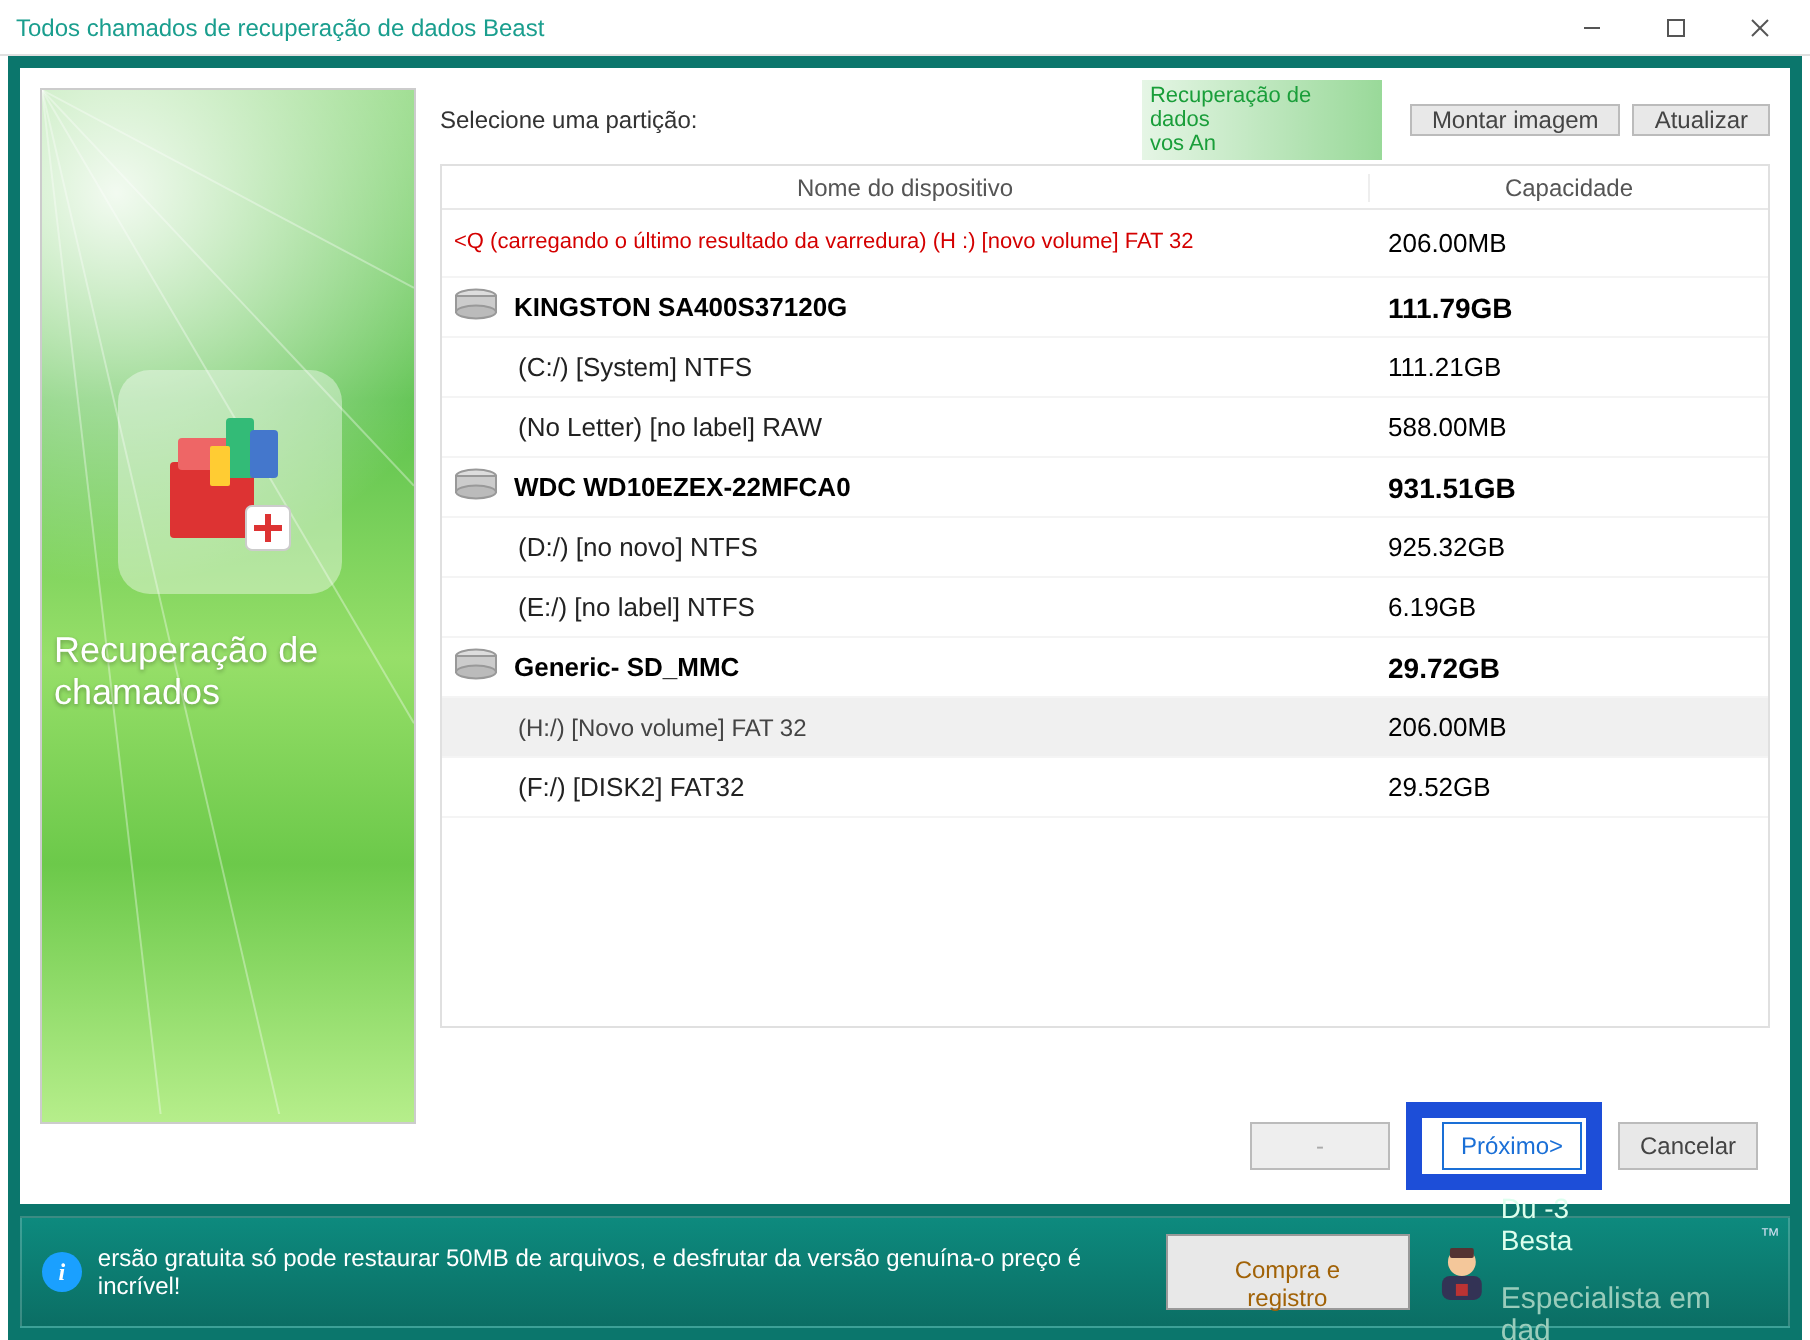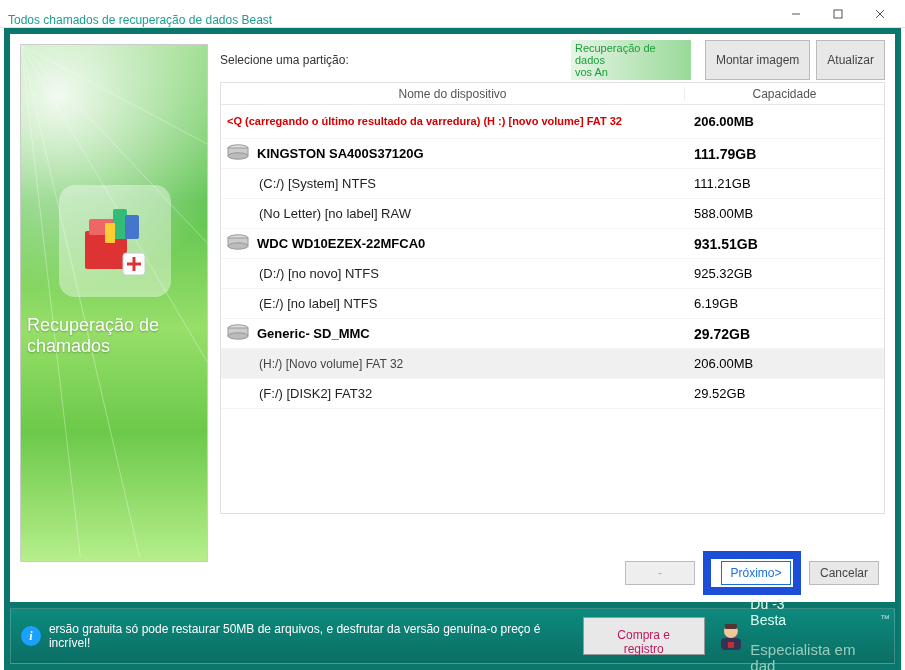--- a/index.html
+++ b/index.html
@@ -1,19 +1,19 @@
 <!DOCTYPE html>
 <html><head>
 <meta charset="utf-8">
 <style>
   * { box-sizing: border-box; margin: 0; padding: 0; }
   body { font-family: "Segoe UI", Tahoma, Arial, sans-serif; font-size: 12px; background: #fff; width: 905px; height: 670px; overflow: hidden; position: relative; }
 
   
-  .titlebar { height: 28px; display: flex; align-items: flex-end; padding: 0 4px; border-bottom: 1px solid #e0e0e0; background: #fff; }
+  .titlebar { height: 28px; display: flex; align-items: center; padding: 0 4px; border-bottom: 1px solid #e0e0e0; background: #fff; }
   .titlebar .title { color: #1a9e8e; font-size: 12px; padding-left: 4px; }
   .titlebar .controls { margin-left: auto; display: flex; }
   .titlebar .controls .ctl { width: 42px; height: 26px; display: flex; align-items: center; justify-content: center; color: #666; cursor: pointer; }
 
   
   .frame { position: absolute; top: 28px; left: 4px; right: 4px; bottom: 0; background: #0b766c; padding: 6px 6px 0 6px; }
   .panel { background: #fff; width: 100%; height: 568px; position: relative; display: flex; padding: 10px; }
 
   
   .leftcard { width: 188px; height: 518px; margin-right: 12px; position: relative; overflow: hidden; border: 1px solid #ccc; }
@@ -24,50 +24,50 @@
   .leftcard .rays { position: absolute; inset: 0; }
   .leftcard .iconbox { position: absolute; top: 140px; left: 38px; width: 112px; height: 112px; background: rgba(255,255,255,0.4); border-radius: 16px; display: flex; align-items: center; justify-content: center; }
   .leftcard .caption { position: absolute; top: 270px; left: 6px; right: 6px; color: #fff; font-size: 18px; line-height: 1.15; text-shadow: 0 1px 2px rgba(0,0,0,0.3); }
 
   
   .right { flex: 1; position: relative; }
   .toprow { display: flex; align-items: center; height: 32px; }
   .toprow .label { color: #333; font-size: 12px; }
   .toprow .spacer { flex: 1; }
   .toprow .greentext { color: #1a9e3a; font-size: 11px; text-align: left; line-height: 1.1; margin-right: 8px; background: linear-gradient(90deg, rgba(0,160,0,0.1), rgba(0,160,0,0.4)); padding: 2px 4px; width: 120px; overflow: hidden; }
-  .toprow button { height: 40px; padding: 0 10px; margin-left: 6px; background: #e8e8e8; border: 1px solid #bbb; color: #444; cursor: pointer; font-size: 12px; }
+  .toprow button { height: 16px; padding: 0 10px; margin-left: 6px; background: #e8e8e8; border: 1px solid #bbb; color: #444; cursor: pointer; font-size: 12px; }
 
   
   .tablewrap { border: 1px solid #e0e0e0; margin-top: 6px; height: 432px; overflow: hidden; background: #fff; }
   .thead { display: flex; height: 22px; align-items: center; border-bottom: 1px solid #e8e8e8; color: #555; font-size: 12px; }
   .thead .h1 { flex: 1; text-align: center; }
   .thead .h2 { width: 200px; text-align: center; border-left: 1px solid #eee; }
   .row { display: flex; align-items: center; height: 30px; border-bottom: 1px solid #f4f4f4; }
-  .row.loading { height: 34px; font-weight: bold; }
+  .row.loading { height: 34px; }
   .row .c1 { flex: 1; display: flex; align-items: center; padding-left: 6px; }
   .row .c2 { width: 200px; padding-left: 10px; font-size: 13px; }
   .row.loading .c1 { color: #d40000; font-size: 11px; line-height: 1.15; padding-top:2px; padding-bottom:2px; flex-wrap: wrap; }
   .row.disk .c1 { font-weight: bold; font-size: 13px; }
   .row.disk .c2 { font-weight: bold; font-size: 14px; }
   .row.part .c1 { padding-left: 38px; font-size: 13px; color: #222; }
   .row.selected { background: #f0f0f0; }
   .row.selected .c1 { font-size: 12px; color: #444; }
   .diskicon { width: 22px; height: 16px; margin-right: 8px; display:inline-block; }
 
   
   .bottombar { position: absolute; bottom: 0; left: 0; right: 0; height: 38px; background: #fff; display: flex; align-items: center; justify-content: flex-end; padding: 0 6px; }
   .bottombar .btn { height: 24px; width: 70px; margin-left: 8px; background: #e8e8e8; border: 1px solid #bbb; color: #444; font-size: 12px; cursor: pointer; }
   .bottombar .btn.primary { border: 1px solid #1a6fd6; color: #1a6fd6; background: #fff; }
   .bottombar .highlight { border: 8px solid #1d4ed8; padding: 2px; display: inline-flex; margin-left: 8px; }
   .bottombar .back { background: #eee; color: #aaa; }
 
   
   .footer { height: 56px; margin-top: 6px; background: linear-gradient(180deg, #0d8a7e, #0b6e64); border: 1px solid rgba(255,255,255,0.2); display: flex; align-items: center; padding: 0 10px; color: #fff; font-size: 12px; position: relative; }
   .footer .info-icon { width: 20px; height: 20px; border-radius: 50%; background: #1aa0ff; color: #fff; display:flex; align-items:center; justify-content:center; font-weight:bold; margin-right: 8px; font-style: italic; font-family: Georgia, serif; }
-  .footer .buybtn { margin-left: auto; height: 38px; padding: 10px 12px; background: #e8e8e8; border: 1px solid #999; color: #be185d; cursor: pointer; font-size: 12px; }
+  .footer .buybtn { margin-left: auto; height: 38px; padding: 10px 12px; background: #e8e8e8; border: 1px solid #999; color: #a16207; cursor: pointer; font-size: 12px; }
   .footer .brand { margin-left: 10px; display:flex; align-items:center; color: #bcd; font-size:12px; }
   .footer .avatar { width: 32px; height: 32px; margin-right: 4px; }
   .footer .brandtext { line-height: 1.1; }
   .footer .brandtext .l1 { color: #dfe; font-size: 14px; }
   .footer .brandtext .l2 { color: #dfe; font-size: 14px; }
   .footer .brandtext .l3 { color: #9cb; font-size: 15px; margin-top: 14px; }
   .tm { color:#cde; font-size:10px; position:absolute; top:4px; right:4px;}
 </style>
 </head>
 <body>

